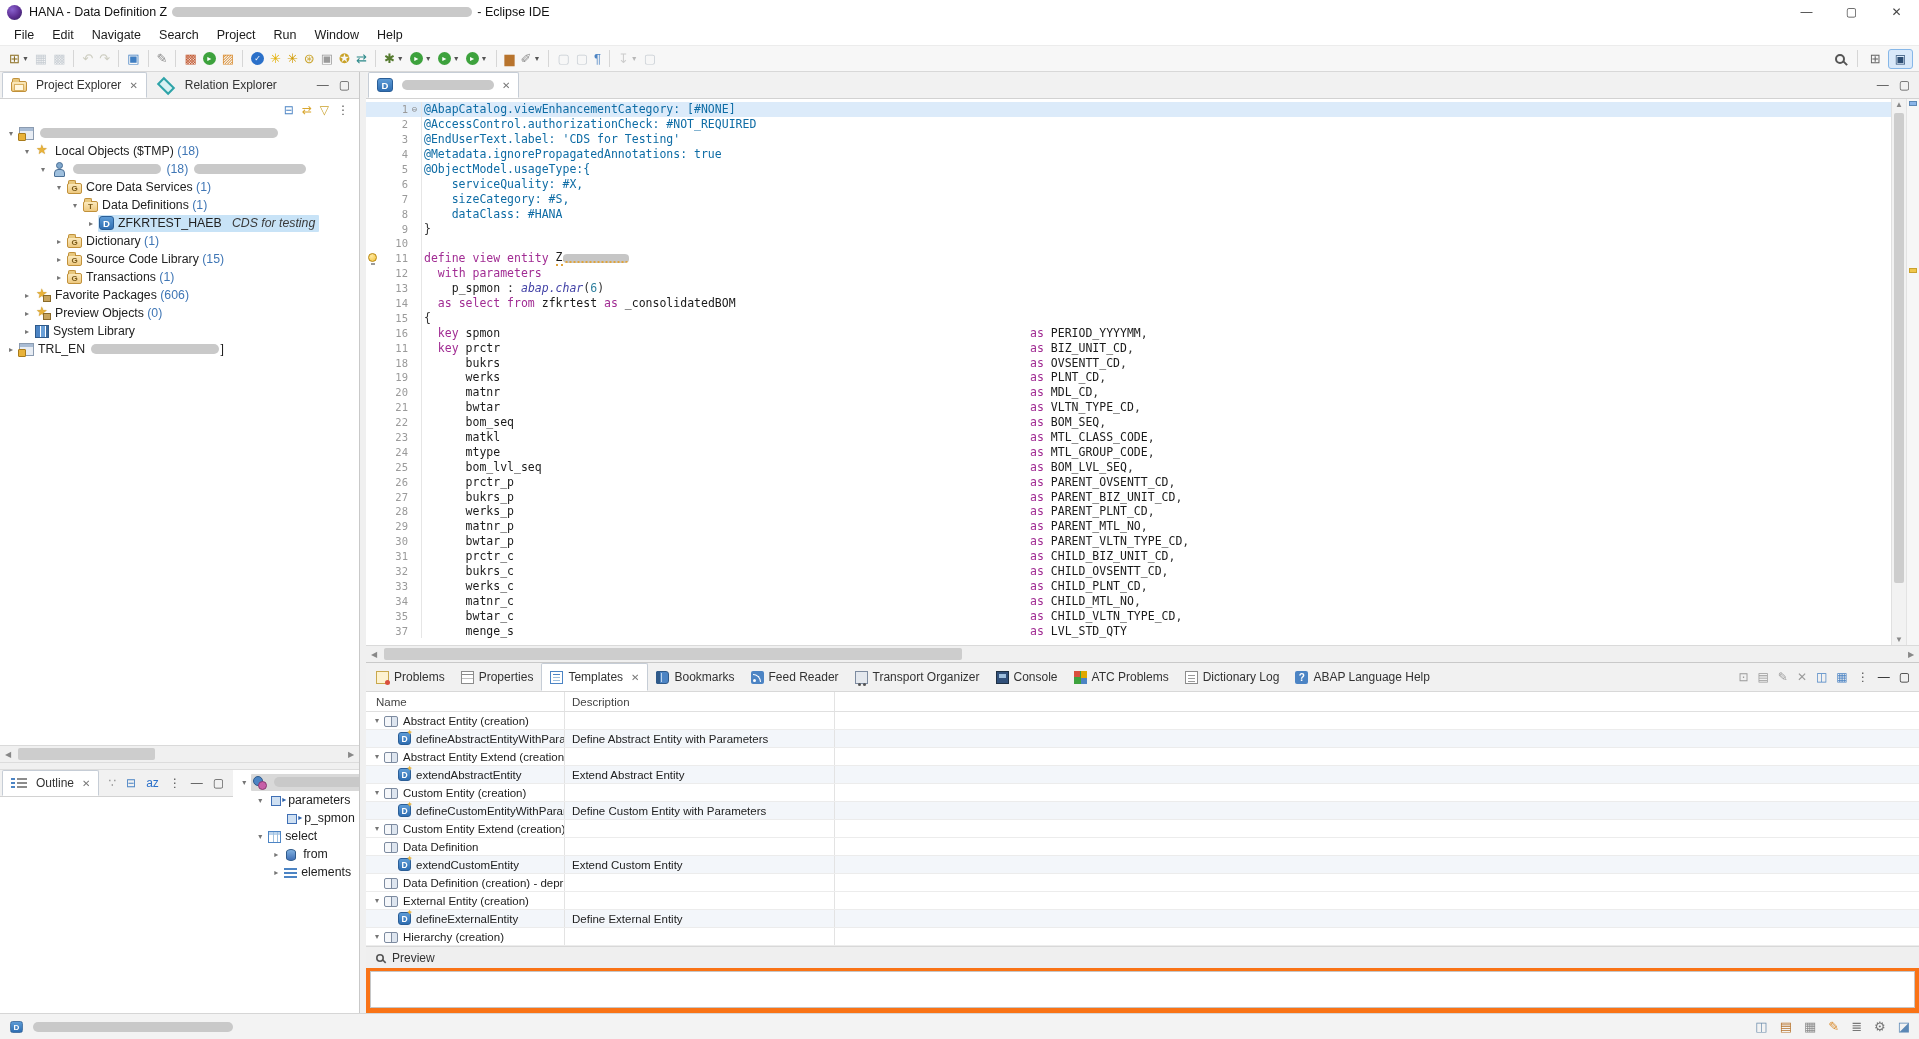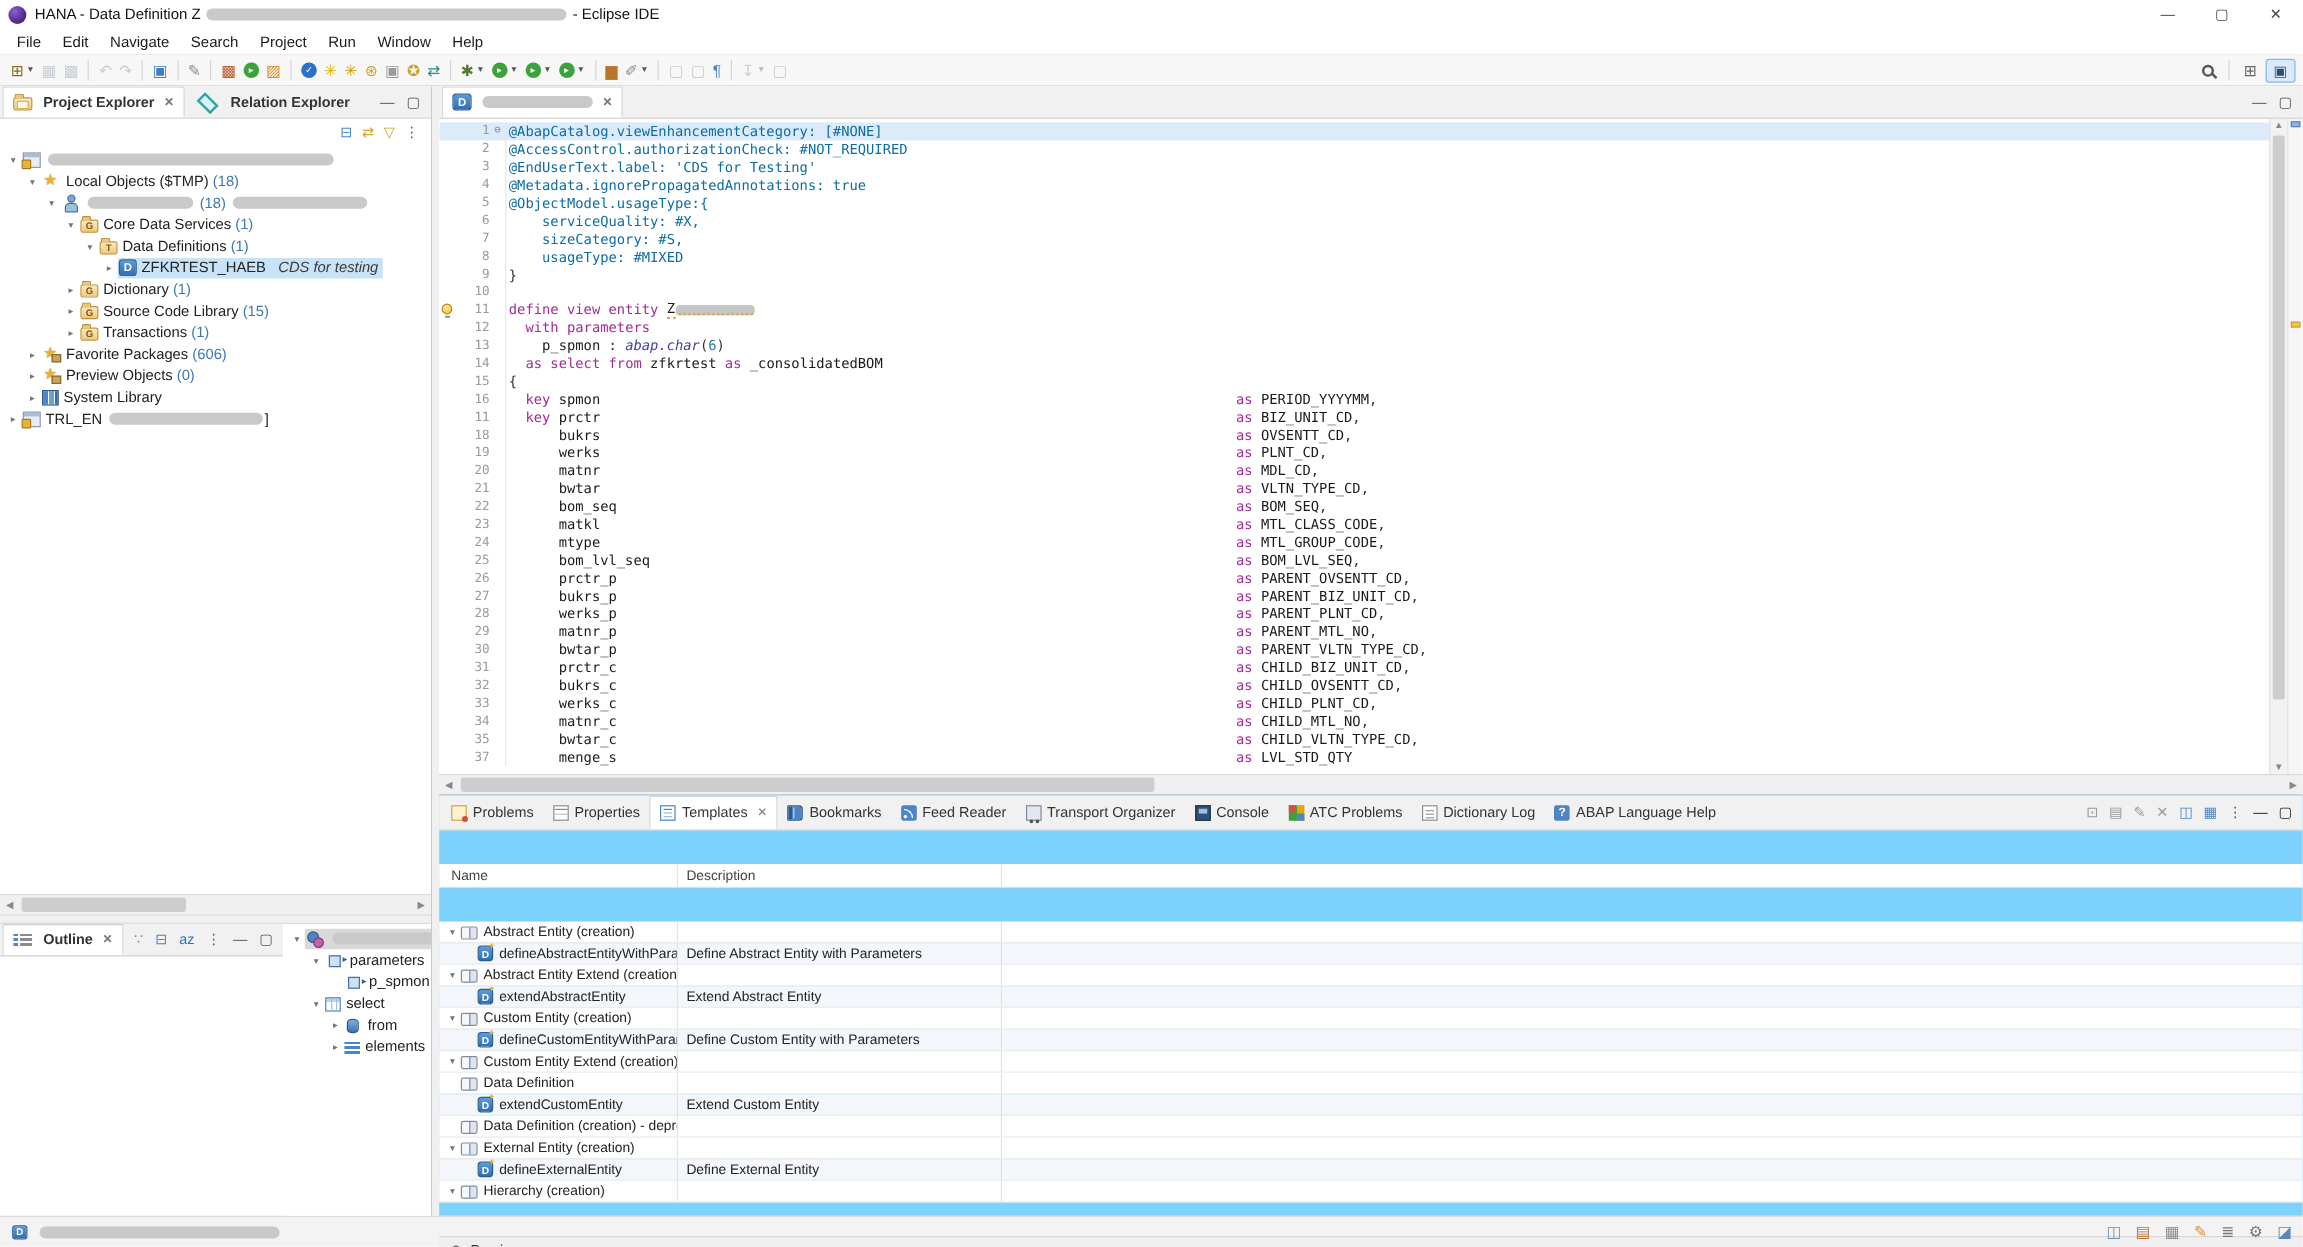--- a/index.html
+++ b/index.html
@@ -32,21 +32,21 @@
   .persp-btn{display:flex;align-items:center;gap:3px;padding:2px 6px;border:1px solid #86b7e8;background:#d9e9fa;border-radius:3px;font-size:11px;color:#2c4d73;}
 
   
   .main{display:flex;height:941px;background:#f0f0f0;}
   .left-col{width:360px;display:flex;flex-direction:column;background:#fff;border-right:1px solid #c9c9c9;flex:none;}
   .vsash{width:6px;background:#f0f0f0;flex:none;}
   .right-col{flex:1;display:flex;flex-direction:column;min-width:0;}
 
   
   .view-tabs{height:27px;background:#f1f1f1;display:flex;align-items:stretch;border-bottom:1px solid #d2d2d2;padding-left:2px;flex:none;}
-  .vtab{display:flex;align-items:center;gap:5px;padding:0 8px;font-size:12px;color:#333;font-weight:bold;}
+  .vtab{display:flex;align-items:center;gap:5px;padding:0 8px;font-size:12px;color:#333;}
   .vtab.active{background:#fff;border:1px solid #c6cdd6;border-bottom:1px solid #fff;border-radius:2px 2px 0 0;}
   .vtab .x{color:#777;font-size:10px;margin-left:3px;}
   .view-minmax{margin-left:auto;display:flex;gap:10px;padding:0 9px;color:#555;font-size:10px;align-items:center;}
 
   .pe-toolbar{height:22px;display:flex;justify-content:flex-end;align-items:center;gap:8px;padding-right:10px;background:#fff;flex:none;}
   .mini{font-size:12px;line-height:1;}
 
   
   .tree{flex:1;overflow:hidden;background:#fff;padding-top:3px;}
   .trow{height:18px;display:flex;align-items:center;font-size:12.3px;white-space:pre;}
@@ -79,21 +79,21 @@
   .cg-fold{width:13px;flex:none;color:#888;font-size:9px;text-align:center;}
   .ct{flex:1;position:relative;white-space:pre;padding-left:2px;border-left:1px solid #e6e6e6;height:100%;display:flex;align-items:center;min-width:0;}
   .rcol{position:absolute;left:608px;top:0;height:100%;display:flex;align-items:center;white-space:pre;}
   .ann{color:#0e6ca5;} .kw{color:#a12c93;} .id{color:#1a1a1a;} .typ{font-style:italic;color:#4141a6;} .num{color:#2e7f9e;} .pun{color:#333;}
   .sqg{border-bottom:2px dotted #e0a43b;}
   .cblur{display:inline-block;background:#c6c6c6;border-radius:4px;height:9px;vertical-align:middle;}
   .bulb{position:absolute;left:2px;top:2px;width:9px;height:9px;border-radius:50%;background:radial-gradient(circle at 35% 30%,#ffe9a0,#f3c33c);border:1px solid #b8860b;}
   .bulb::after{content:"";position:absolute;left:2px;top:9px;width:4px;height:2px;background:#9a9a9a;}
 
   
-  .bottom{flex:1;display:flex;flex-direction:column;background:#7dd3fc;border-top:1px solid #c9c9c9;min-height:0;gap:28px;}
+  .bottom{flex:1;display:flex;flex-direction:column;background:#f97316;border-top:1px solid #c9c9c9;min-height:0;}
   .bt-tabs{height:29px;background:#f1f1f1;display:flex;align-items:stretch;padding-left:2px;border-bottom:1px solid #d8d8d8;flex:none;}
   .btab{display:flex;align-items:center;gap:5px;padding:0 8px;font-size:12px;color:#333;}
   .btab.active{background:#fff;border:1px solid #c6cdd6;border-bottom:1px solid #fff;border-radius:2px 2px 0 0;}
   .bt-right{margin-left:auto;display:flex;align-items:center;gap:9px;padding-right:9px;}
   .tbl-head{height:20px;display:flex;align-items:center;border-bottom:1px solid #e0e0e0;font-size:11.5px;color:#444;flex:none;background:#fff;}
   .col-name{width:199px;padding-left:10px;border-right:1px solid #e3e3e3;height:100%;display:flex;align-items:center;overflow:hidden;white-space:nowrap;flex:none;}
   .col-desc{width:270px;padding-left:7px;border-right:1px solid #e3e3e3;height:100%;display:flex;align-items:center;overflow:hidden;white-space:nowrap;flex:none;}
   .col-rest{flex:1;height:100%;}
   .brows{flex:none;}
   .brow{height:18px;display:flex;align-items:center;font-size:11.5px;border-bottom:1px solid #ececec;background:#fff;}
@@ -439,21 +439,21 @@
             <div class="cline">
               <span class="cg-ann"></span>
               <span class="cg-num">7</span>
               <span class="cg-fold"></span>
               <span class="ct"><span class="ann">    sizeCategory: #S,</span></span>
             </div>
             <div class="cline">
               <span class="cg-ann"></span>
               <span class="cg-num">8</span>
               <span class="cg-fold"></span>
-              <span class="ct"><span class="ann">    usageType: #MIXED</span></span>
+              <span class="ct"><span class="ann">    dataClass: #HANA</span></span>
             </div>
             <div class="cline">
               <span class="cg-ann"></span>
               <span class="cg-num">9</span>
               <span class="cg-fold"></span>
               <span class="ct"><span class="pun">}</span></span>
             </div>
             <div class="cline">
               <span class="cg-ann"></span>
               <span class="cg-num">10</span>

